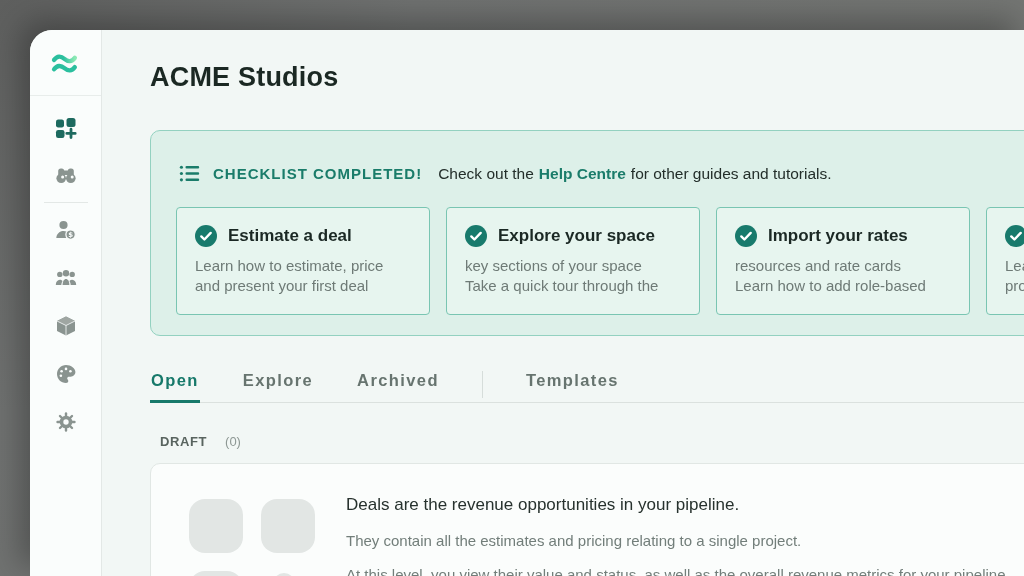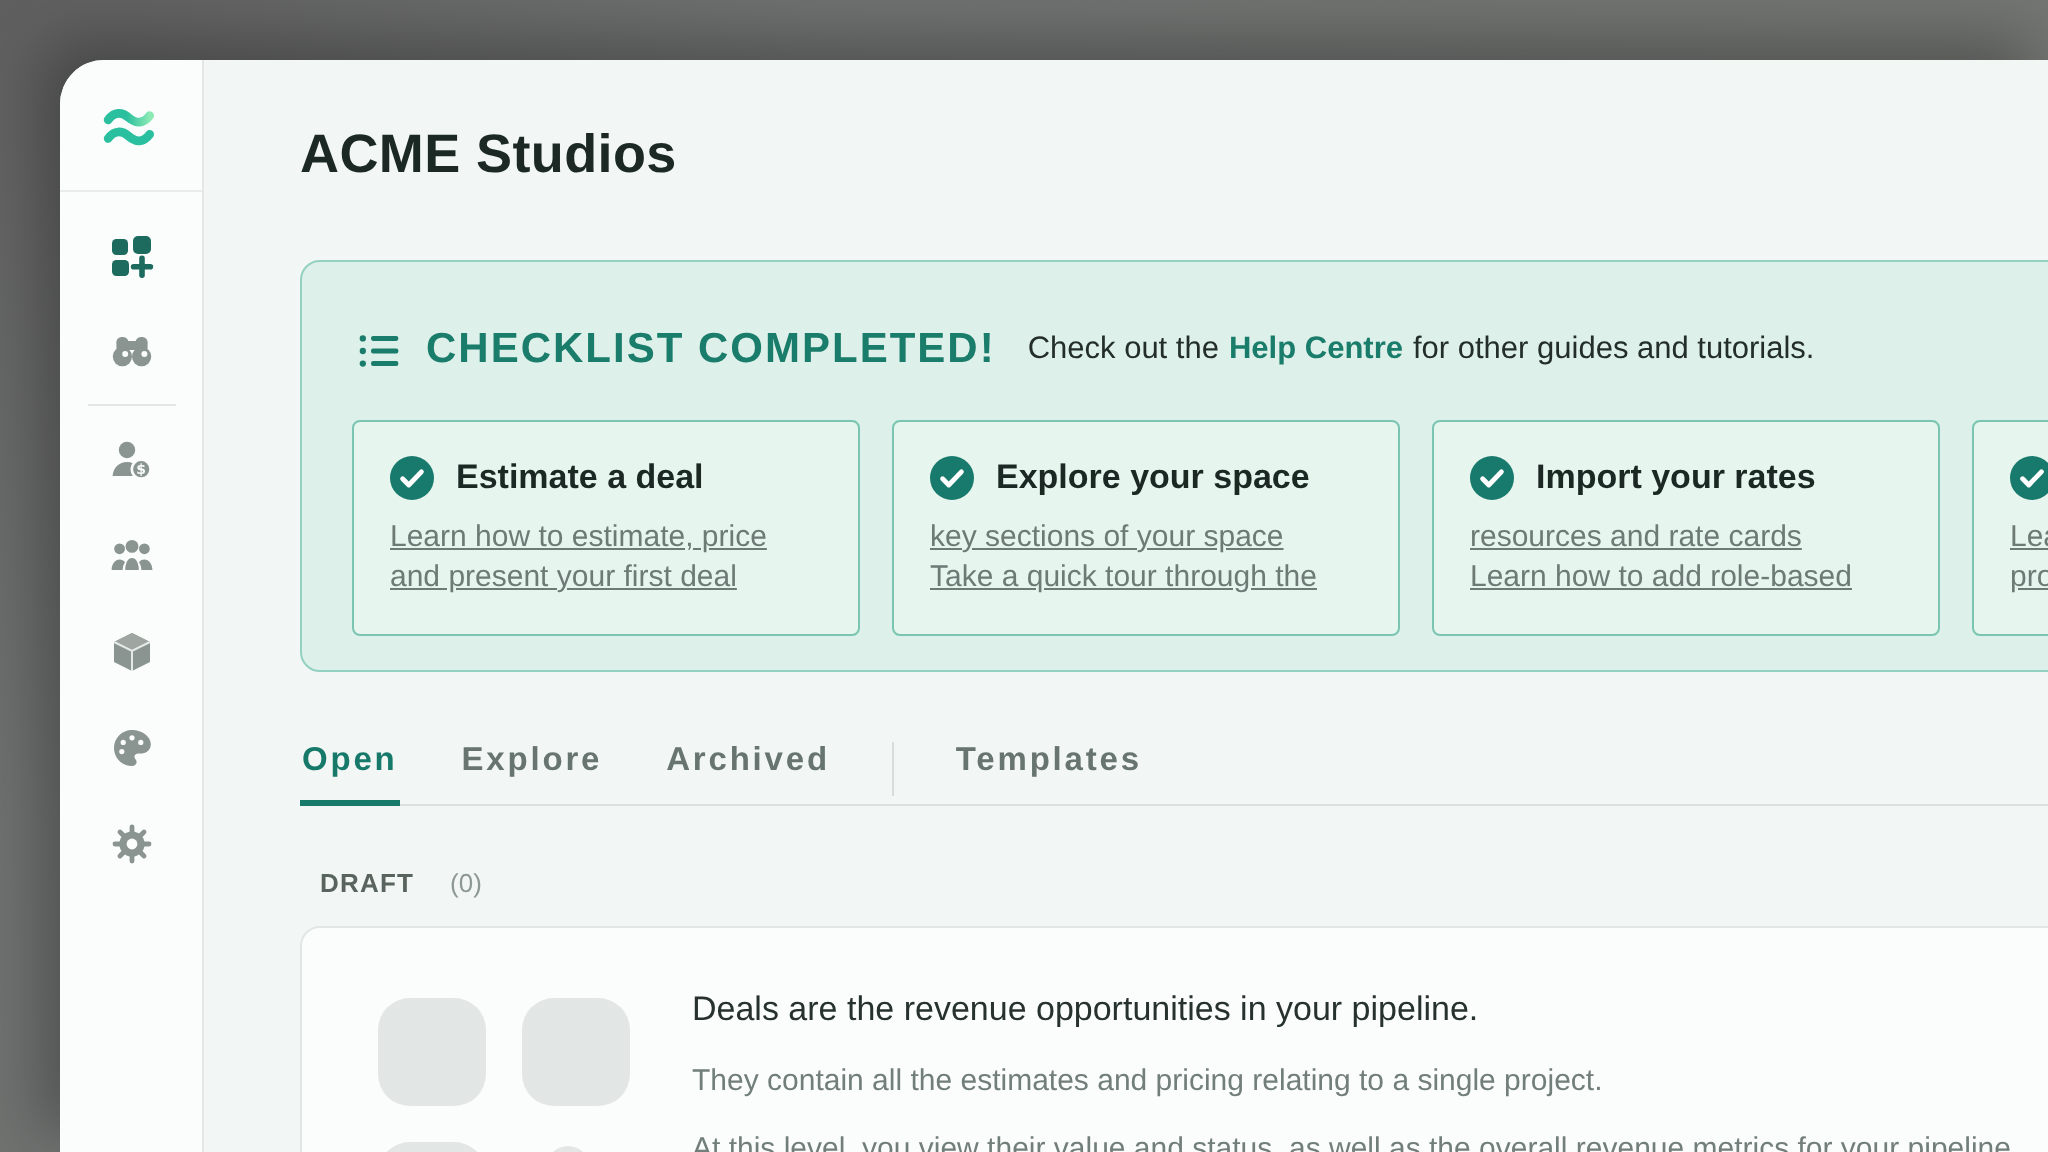--- a/index.html
+++ b/index.html
@@ -37,39 +37,39 @@
     font-size:27px; font-weight:700; color:#1b2823; letter-spacing:.2px;
   }
   
   .banner {
     position:absolute; left:48px; top:100px; right:-220px; height:206px;
     background:#ddf0e9; border:1px solid #93d1c0; border-radius:10px;
     padding:32px 0 0 28px;
   }
   .banner-head { display:flex; align-items:center; }
   .banner-title {
-    margin-left:13px; font-size:21px; font-weight:700; letter-spacing:1px;
+    margin-left:13px; font-size:15px; font-weight:700; letter-spacing:1px;
     color:#1a7c6a;
   }
   .banner-msg { margin-left:16px; font-size:15.5px; color:#232e2a; }
   .banner-link { color:#1a7c6a; font-weight:700; margin:0 5px; cursor:pointer; }
   .cards { display:flex; gap:16px; margin-top:23px; margin-left:-3px; }
   .card {
     flex-shrink:0; width:254px; height:108px;
     background:#e7f5ef; border:1px solid #79c5b2; border-radius:4px;
     padding:17px 18px; cursor:pointer;
   }
   .card-head { display:flex; align-items:center; gap:11px; }
   .card-title { font-size:17px; font-weight:700; color:#1b2824; white-space:nowrap; }
   .card-desc { margin-top:9px; font-size:15px; line-height:20px; color:#6e7a76; }
-  .card-desc span { display:block; white-space:nowrap;text-decoration:underline; }
+  .card-desc span { display:block; white-space:nowrap; }
   
   .tabbar {
     position:absolute; left:48px; right:0; top:338px; height:35px;
-    border-bottom:1px solid #dbe1de; display:flex; align-items:flex-start; gap:30px;
+    border-bottom:1px solid #dbe1de; display:flex; align-items:flex-start; gap:42px;
   }
   .tab {
     font-size:16.5px; font-weight:600; letter-spacing:1.4px; color:#67746f;
     padding:3px 1px 10px 1px; cursor:pointer; border-bottom:3px solid transparent;
     margin-bottom:-2px;
   }
   .tab.active { color:#17796a; border-bottom-color:#17796a; }
   .tab-divider { width:1px; height:27px; background:#d6ddda; margin-top:3px; }
   
   .group-row { position:absolute; left:58px; top:404px; display:flex; align-items:flex-end; gap:18px; }

